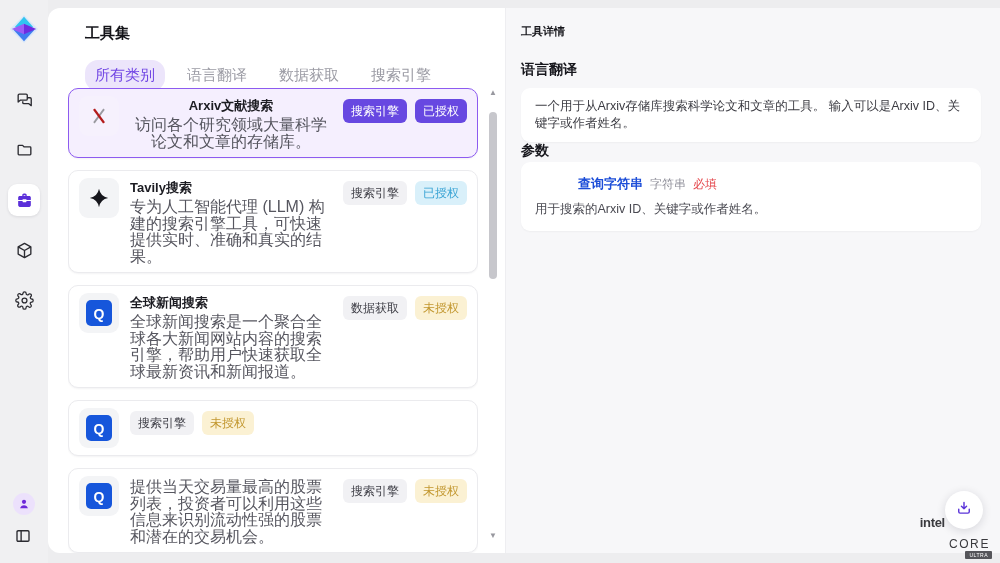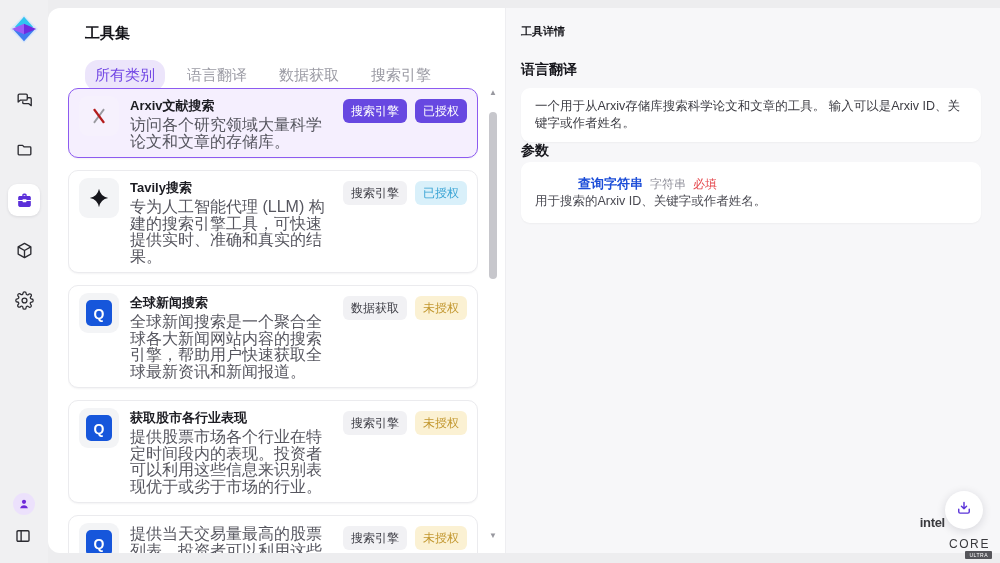--- a/index.html
+++ b/index.html
@@ -23,21 +23,21 @@
   .main{position:absolute;left:48px;top:8px;width:952px;height:545px;display:flex;border-radius:12px 0 0 12px;overflow:hidden;}
 
   
   .list-pane{width:457px;flex-shrink:0;background:#ffffff;position:relative;}
   .pane-title{position:absolute;left:37px;top:16px;font-size:15px;font-weight:700;color:#141419;}
   .tabs{position:absolute;left:37px;top:52px;display:flex;gap:12px;align-items:center;}
   .tab{font-size:15px;color:#9b9ba4;padding:6px 10px;border-radius:13px;cursor:pointer;white-space:nowrap;}
   .tab.active{background:#ece5fb;color:#7146e4;}
   .tool-list{position:absolute;left:20px;top:80px;width:410px;bottom:0;overflow:hidden;}
   .card{display:flex;gap:11px;padding:7px 10px;border:1px solid #ebebee;border-radius:10px;background:#fff;margin-bottom:12px;box-shadow:0 1px 2px rgba(15,15,30,.05);cursor:pointer;box-sizing:border-box;}
-  .card.selected{background:#f5effe;border:1.5px solid #8d5bf0;}
+  .card.selected{background:#f5effe;border:1.5px solid #8d5bf0;text-align:center;}
   .card-icon{width:40px;height:40px;border-radius:9px;background:#f3f4f6;display:flex;align-items:center;justify-content:center;flex-shrink:0;}
   .card.selected .card-icon{background:#f6f1fd;}
   .card-main{flex:1;min-width:0;padding-top:1px;}
   .card-title{font-size:13px;font-weight:700;color:#1c1c22;line-height:18px;}
   .card-desc{font-size:16px;color:#56565f;line-height:16.5px;margin-top:2px;}
   .card-tags{display:flex;gap:8px;flex-shrink:0;align-items:flex-start;padding-top:3px;}
   .tag{font-size:12px;line-height:1;padding:6px 8px;border-radius:6px;white-space:nowrap;}
   .tag.purple{background:#6748e1;color:#ffffff;}
   .tag.gray{background:#f1f1f4;color:#3f3f47;}
   .tag.cyan{background:#d9f0fa;color:#38a3d4;}
@@ -55,21 +55,21 @@
   .section-h{position:absolute;left:15px;font-size:14px;font-weight:700;color:#17171d;}
   .h-intro{top:53px;}
   .h-params{top:134px;}
   .info-card{position:absolute;left:15px;width:432px;background:#ffffff;border-radius:9px;padding:10px 14px;font-size:12.5px;color:#3c3c43;box-shadow:0 1px 2px rgba(15,15,30,.04);}
   .intro-card{top:80px;}
   .param-card{top:154px;padding:13px 14px;}
   .param-row{display:flex;align-items:baseline;gap:7px;}
   .param-name{font-size:13px;font-weight:700;color:#1d4ed8;margin-left:43px;}
   .param-type{font-size:12px;color:#8e8e98;}
   .param-required{font-size:12px;color:#e5484d;}
-  .param-desc{font-size:12.5px;color:#4a4a52;}
+  .param-desc{margin-top:8px;font-size:12.5px;color:#4a4a52;}
 
   
   .fab{position:absolute;right:17px;bottom:34px;width:38px;height:38px;border-radius:50%;background:#fff;box-shadow:0 2px 10px rgba(20,20,40,.14);display:flex;align-items:center;justify-content:center;cursor:pointer;}
   .fab svg{width:18px;height:18px;}
   .intel{position:absolute;right:10px;bottom:12px;display:flex;align-items:center;gap:4px;}
   .intel-i{font-size:13px;font-weight:700;color:#3a3a3e;letter-spacing:-.3px;}
   .intel-core{font-size:12px;font-weight:500;color:#3a3a3e;letter-spacing:1.6px;position:relative;margin-top:44px;}
   .intel-ultra{position:absolute;right:-2px;bottom:-8px;background:#55555a;color:#fff;font-size:5px;letter-spacing:.5px;padding:1px 4px;border-radius:1px;}
 </style>
 </head>
@@ -205,24 +205,20 @@
             </div>
   </div>
 
   <div class="card">
     <div class="card-icon">
               <svg viewBox="0 0 26 26" width="26" height="26">
                 <rect width="26" height="26" rx="5" fill="#1656db"></rect>
                 <text x="13" y="18.5" font-size="14" font-weight="800" fill="#ffffff" text-anchor="middle" font-family="Liberation Sans, sans-serif">Q</text>
               </svg>
             </div>
-    <div class="card-main">
-      <div class="card-title">获取股市各行业表现</div>
-      <div class="card-desc">提供股票市场各个行业在特定时间段内的表现。投资者可以利用这些信息来识别表现优于或劣于市场的行业。</div>
-    </div>
     <div class="card-tags">
               <span class="tag gray">搜索引擎</span>
               <span class="tag amber">未授权</span>
             </div>
   </div>
 
   <div class="card">
     <div class="card-icon">
               <svg viewBox="0 0 26 26" width="26" height="26">
                 <rect width="26" height="26" rx="5" fill="#1656db"></rect>

